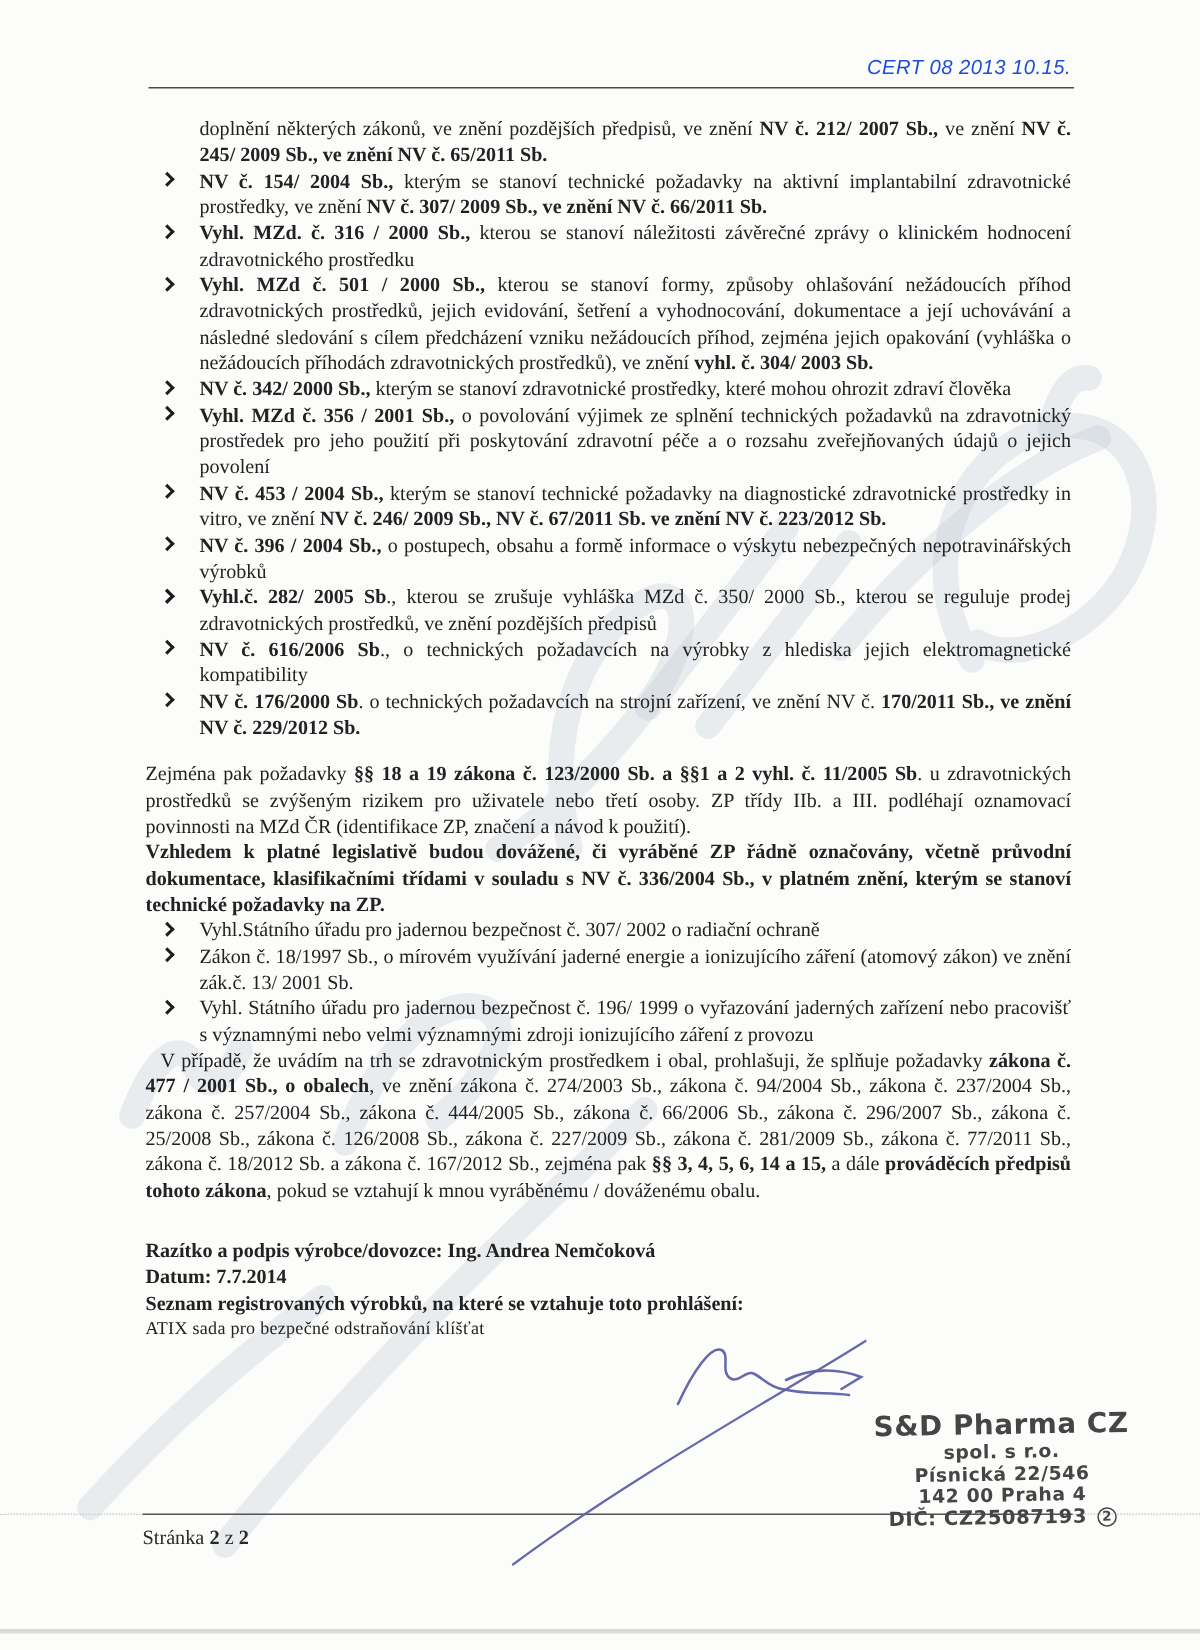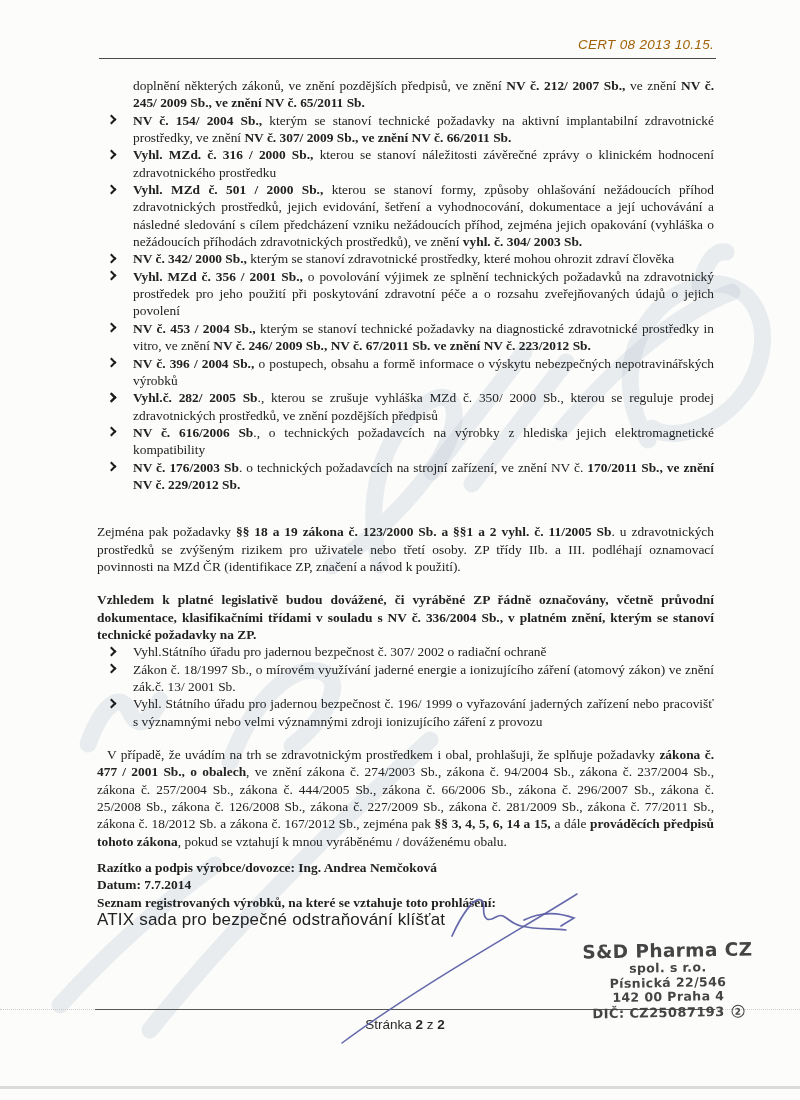--- a/index.html
+++ b/index.html
@@ -9,65 +9,65 @@
     background:#fcfcfa; overflow:hidden;
     font-family:"Liberation Serif", serif; color:#222;
   }
   
   .watermark-layer { position:absolute; inset:0; z-index:0; pointer-events:none; }
   .ink-layer { position:absolute; inset:0; z-index:5; pointer-events:none; }
   
   .header-code {
     position:absolute; top:37px; right:86px; z-index:2;
     font-family:"Liberation Sans", sans-serif; font-style:italic;
-    font-size:13.5px; color:#a16207; letter-spacing:0.3px;
+    font-size:13.5px; color:#1d4ed8; letter-spacing:0.3px;
   }
   .header-rule { position:absolute; top:58px; left:99px; width:617px; border-top:1.5px solid #4a4a4a; z-index:2; }
   
   .content {
     position:absolute; left:97px; top:77px; width:617px; z-index:2;
     font-size:13.4px; line-height:17.35px; text-align:justify;
   }
   ul.reg-list { list-style:none; }
   .reg-list li { position:relative; padding-left:36px; }
   .reg-list li .marker {
     position:absolute; left:11px; top:4.5px; width:7px; height:7px;
     border-right:2.3px solid #1d1d1d; border-bottom:2.3px solid #1d1d1d;
     transform:rotate(-45deg);
   }
   .b { font-weight:bold; }
   .u { text-decoration:underline; }
-  .para { margin-top:16px; }
+  .para { margin-top:0; }
   .gap-after-list { height:14px; }
   .obaly { text-indent:10px; }
   
-  .sig-block { margin-top:9px; }
+  .sig-block { margin-top:23px; }
   .sig-block .bold-line { font-weight:bold; }
-  .product-line { font-family:Liberation Sans, sans-serif; font-size:17px; letter-spacing:0.2px; }
+  .product-line { font-family:Liberation Serif, serif; font-size:12px; letter-spacing:0.2px; }
   
   .stamp {
     position:absolute; left:550px; top:941px; width:236px; z-index:3;
     text-align:center; color:#454545;
     font-family:"DejaVu Sans", sans-serif; font-weight:bold;
     transform:rotate(-1deg);
   }
   .stamp-logo { font-size:18.5px; letter-spacing:0.4px; line-height:20px; }
   .stamp-line { font-size:12.5px; line-height:14.6px; letter-spacing:0.4px; }
   .stamp-taxline { font-size:13px; line-height:16px; letter-spacing:0.4px; white-space:nowrap; }
   .badge {
     display:inline-block; width:13px; height:13px; margin-left:7px;
     border:1.3px solid #454545; border-radius:50%;
     font-size:9px; line-height:12px; text-align:center; vertical-align:1px;
   }
   
   .footer-dotted { position:absolute; top:1009px; left:0; width:800px; border-top:1px dotted #cccccc; z-index:1; }
   .footer-rule { position:absolute; top:1009px; left:95px; width:620px; border-top:1.5px solid #555; z-index:2; }
   .footer-text {
     position:absolute; top:1017px; left:95px; width:620px; z-index:2;
-    text-align:center; font-family:Liberation Sans, sans-serif; font-size:13.5px; color:#2a2a2a;
+    font-family:Liberation Serif, serif; font-size:13.5px; color:#2a2a2a;
   }
   .scan-band { position:absolute; top:1086px; left:0; width:800px; height:2.5px; background:#dadad8; z-index:1; }
 </style>
 </head>
 <body>
 
 <div class="page">
 
   <svg class="watermark-layer" width="800" height="1100" viewBox="0 0 800 1100">
     <g fill="none" stroke-linecap="round" stroke-opacity="0.22" stroke-width="17">
@@ -141,21 +141,21 @@
         </li>
 
 
         <li>
           <span class="marker"></span>
           <span class="runs"><span class="b">NV č. 616/2006 Sb</span><span>., o technických požadavcích na výrobky z hlediska jejich elektromagnetické kompatibility</span></span>
         </li>
 
         <li>
           <span class="marker"></span>
-          <span class="runs"><span class="b">NV č. 176/2003 Sb</span><span>. o technických požadavcích na strojní zařízení, ve znění NV č. </span><span class="b">170/2011 Sb., ve znění NV č. 229/2012 Sb.</span></span>
+          <span class="runs"><span class="b">NV č. 176/2000 Sb</span><span>. o technických požadavcích na strojní zařízení, ve znění NV č. </span><span class="b">170/2011 Sb., ve znění NV č. 229/2012 Sb.</span></span>
         </li>
       </ul>
 
     <div class="gap-after-list"></div>
 
     <p class="para"><span>Zejména pak požadavky </span><span class="b">§§ 18 a 19 zákona č. 123/2000 Sb. a §§1 a 2 vyhl. č. 11/2005 Sb</span><span>. u zdravotnických prostředků se zvýšeným rizikem pro uživatele nebo třetí osoby. ZP třídy IIb. a III. podléhají oznamovací povinnosti na MZd ČR (identifikace ZP, značení a návod k použití).</span></p>
     <p class="para"><span class="b">Vzhledem k platné legislativě budou dovážené, či vyráběné ZP řádně označovány, včetně průvodní dokumentace, klasifikačními třídami v souladu s NV č. 336/2004 Sb., v platném znění, kterým se stanoví technické požadavky na ZP.</span></p>
 
     <ul class="reg-list">
 

